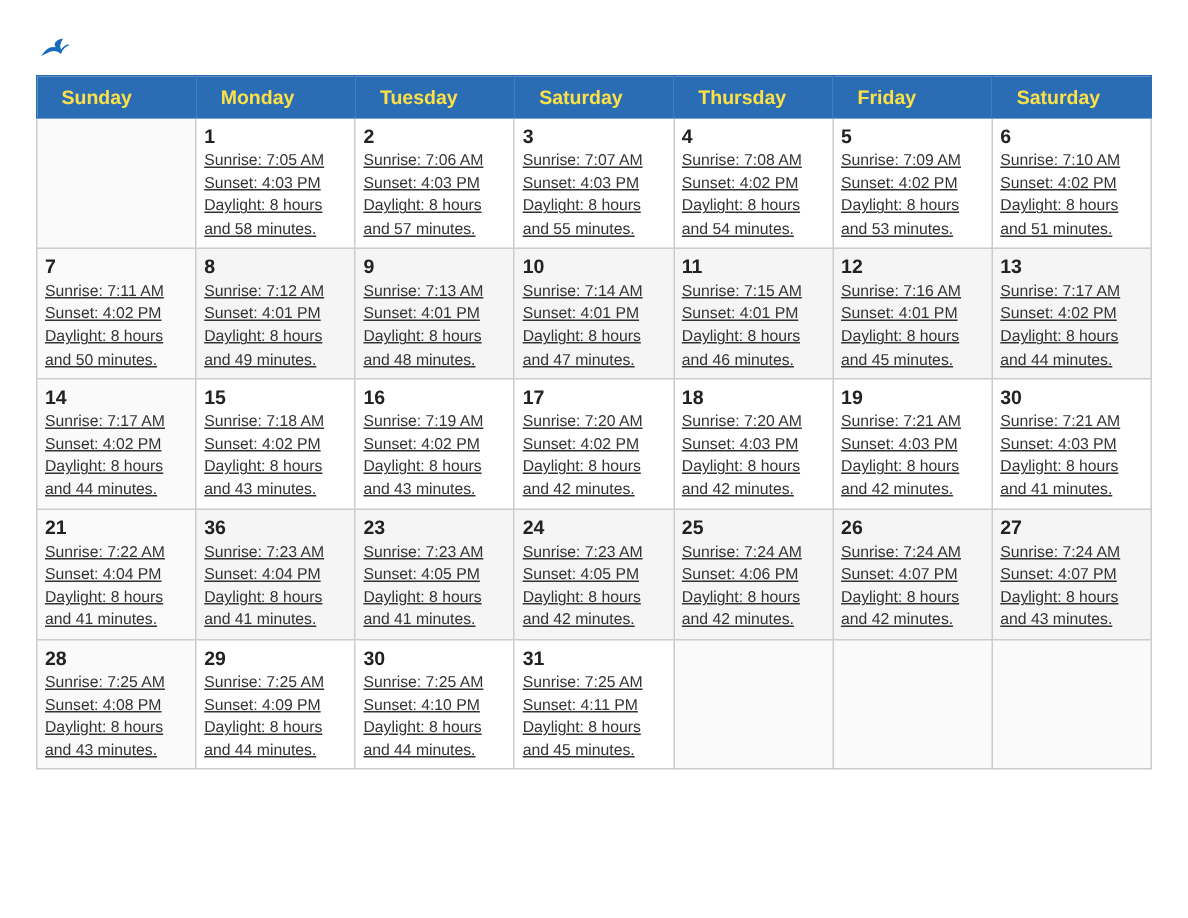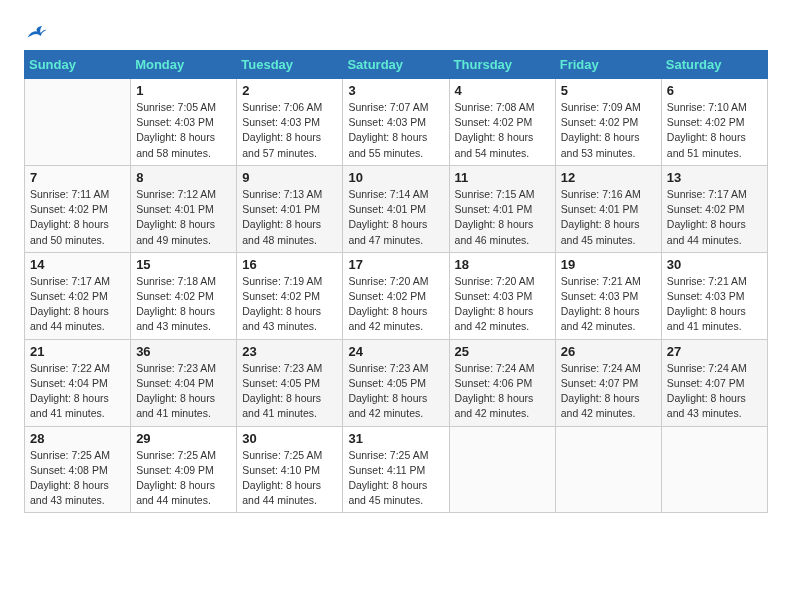--- a/index.html
+++ b/index.html
@@ -60,22 +60,22 @@
       margin-top: 2px;
     }
     .calendar-table {
       width: 100%;
       border-collapse: collapse;
       margin-top: 6px;
       font-size: 11.5px;
     }
     .calendar-table th {
       background: #2a6db5;
-      color: #5eead4;
-      padding: 6px 4px;
+      color: #fde047;
+      padding: 6px 16px;
       text-align: left;
       font-size: 13px;
       font-weight: bold;
       border: 1px solid #2a6db5;
     }
     .calendar-table td {
       border: 1px solid #ccc;
       vertical-align: top;
       padding: 4px 5px;
       width: calc(100% / 7);
@@ -92,20 +92,21 @@
       font-weight: bold;
       font-size: 13px;
       color: #222;
       display: block;
       margin-bottom: 2px;
     }
     .day-info {
       color: #333;
       font-size: 10.5px;
       line-height: 1.45;
+      text-decoration: underline;
     }
     .empty-cell {
       background: #fafafa !important;
     }
   </style>
 </head>
 <body>
 
 <div class="header-area">
   <div class="logo">

